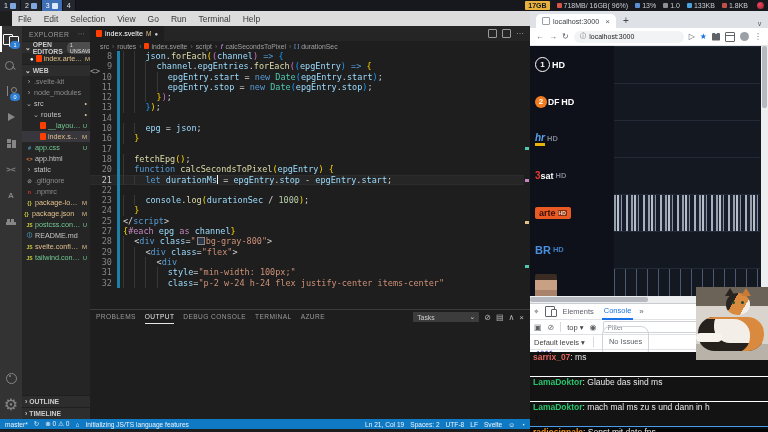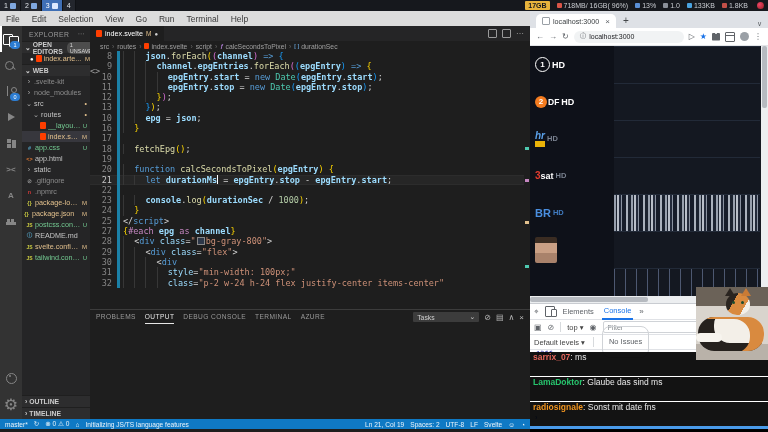--- a/index.html
+++ b/index.html
@@ -16,21 +16,21 @@
   .ws.active .wsic{background:#dce9ff;}
   .stats{display:flex;align-items:center;gap:7px;padding-right:4px;}
   .stat{display:flex;align-items:center;gap:2px;white-space:nowrap;}
   .stat .si{width:5px;height:5px;border-radius:1px;display:inline-block;} .si.mem{background:#d95548;} .si.cpu{background:#5a8fd6;}
   .si.load{background:#8a8f98;} .si.down{background:#4aa3e0;} .si.up{background:#c25048;}
   .stat.badge-y{background:#e8b33c;color:#16181d;font-weight:bold;padding:0 3px;border-radius:1px;height:9px;line-height:9px;}
   .tray-dot{width:7px;height:7px;border-radius:50%;background:radial-gradient(circle at 35% 35%,#e46,#922);display:inline-block;margin-left:2px;}
 
   
   .vscode{position:absolute;left:0;top:11px;width:530px;height:421px;background:#1e1e1e;}
-  .menubar{position:absolute;left:0;top:0;width:100%;height:15px;background:#dcdcdc;display:flex;align-items:center;
+  .menubar{position:absolute;left:12px;top:0;width:100%;height:15px;background:#dcdcdc;display:flex;align-items:center;
     font-size:8.5px;color:#3a3a3a;}
   .menubar span{padding:0 6px;}
   .activitybar{position:absolute;left:0;top:15px;width:22px;height:393px;background:#333333;}
   .act-ic{position:relative;width:22px;height:26px;display:flex;align-items:center;justify-content:center;color:#868686;}
   .act-ic.active{color:#fff;box-shadow:inset 2px 0 0 #fff;}
   .act-badge{position:absolute;right:2px;bottom:3px;min-width:8px;height:8px;border-radius:4px;background:#2d7dd2;
     color:#fff;font-size:5.5px;line-height:8px;text-align:center;padding:0 1px;}
   .ic-sq{display:inline-block;width:8px;height:9px;border:1px solid currentColor;border-radius:1px;}
   .ic-sq.b{margin-left:-4px;margin-top:4px;background:#333;}
   .ic-circle{display:inline-block;width:7px;height:7px;border:1.3px solid currentColor;border-radius:50%;}
@@ -85,21 +85,21 @@
   .bc-ic.method{color:#b180d7;font-weight:bold;} .bc-ic.code{color:#9a9a9a;} .bc-ic.var{color:#75beff;}
   .code{position:absolute;left:0;top:25px;width:434px;height:258px;overflow:hidden;
     font-family:"DejaVu Sans Mono",monospace;font-size:8.5px;line-height:10.3px;}
   .code-line{display:flex;height:10.3px;align-items:stretch;}
   .code-line.current{background:rgba(255,255,255,0.04);box-shadow:inset 0 1px 0 #2c2c2c, inset 0 -1px 0 #2c2c2c;}
   .ln{width:22px;text-align:right;color:#858585;padding-right:5px;flex:none;}
   .code-line.current .ln{color:#c6c6c6;}
   .gitbar{width:3px;background:#1b81a8;flex:none;margin-right:3px;}
   .ltext{white-space:pre;display:flex;align-items:stretch;}
   .guide{width:10.2px;flex:none;border-left:1px solid #373737;height:100%;}
-  .tk-v{color:#9cdcfe;font-weight:bold;} .tk-f{color:#dcdcaa;} .tk-k{color:#569cd6;} .tk-c{color:#c586c0;}
+  .tk-v{color:#9cdcfe;} .tk-f{color:#dcdcaa;} .tk-k{color:#569cd6;} .tk-c{color:#c586c0;}
   .tk-s{color:#ce9178;} .tk-n{color:#b5cea8;} .tk-p{color:#d4d4d4;} .tk-y{color:#ffd700;}
   .tk-m{color:#da70d6;} .tk-b{color:#179fff;} .tk-t2{color:#4ec9b0;} .tk-a{color:#9cdcfe;}
   .tk-cur{display:inline-block;width:1px;background:#ffffff;height:9px;align-self:center;}
   .tk-w{display:inline-block;width:6px;height:6px;border:1px solid #888;background:#2d3748;align-self:center;margin:0 1px;}
   .ruler{position:absolute;right:0;top:25px;width:6px;height:258px;background:#1e1e1e;}
   .rmark{position:absolute;left:1px;width:4px;height:3px;}
 
   .panel{position:absolute;left:90px;top:298px;width:440px;height:110px;background:#1e1e1e;border-top:1px solid #3c3c3c;}
   .panel-header{display:flex;align-items:center;height:14px;padding:0 6px;}
   .ptab{font-size:6.6px;letter-spacing:.4px;color:#9a9a9a;margin-right:9px;line-height:13px;}
@@ -146,21 +146,21 @@
   .hthumb{position:absolute;left:0;top:1px;width:118px;height:5px;background:#b6bac0;border-radius:2px;}
 
   
   .lg-circle1{width:13px;height:13px;border:1.6px solid #fff;border-radius:50%;display:flex;align-items:center;justify-content:center;
     color:#fff;font-size:8px;font-weight:bold;flex:none;}
   .lg-hd{color:#fff;font-weight:bold;font-size:9px;margin-left:2px;}
   .lg-hd.dim{color:#7a8290;font-size:7.5px;}
   .zdf-ball{width:12px;height:12px;border-radius:50%;background:#f47c20;color:#fff;font-weight:bold;font-size:8px;
     display:flex;align-items:center;justify-content:center;flex:none;}
   .zdf-df{color:#fff;font-weight:bold;font-size:8.5px;margin-left:1px;}
-  .hr-txt{color:#5aa0e8;font-weight:bold;font-style:italic;font-size:10px;border-bottom:6px solid #eab308;}
+  .hr-txt{color:#5aa0e8;font-weight:bold;font-style:italic;font-size:10px;border-bottom:3px solid #eab308;}
   .sat3{color:#e03b2f;font-weight:bold;font-size:10px;}
   .sat-txt{color:#fff;font-weight:bold;font-size:9px;}
   .arte-box{background:#ea5b23;color:#35100a;font-weight:bold;font-size:9px;padding:1px 4px;border-radius:2px;display:flex;align-items:center;gap:2px;}
   .arte-hd{background:#7e2f14;color:#ffd9c9;font-size:5px;padding:0 1px;border-radius:1px;font-weight:bold;}
   .br-txt{color:#4a8fe0;font-weight:bold;font-size:11px;}
   .br-hd{color:#4a8fe0;font-size:7.5px;font-weight:bold;margin-left:2px;opacity:.85;}
   .face-logo{width:22px;height:26px;border-radius:2px;background:linear-gradient(180deg,#3a2c22 0 22%,#caa085 22% 60%,#a9826b 60% 100%);}
 
   
   .devtools{position:absolute;left:0;top:292px;width:238px;height:124px;background:#fff;border-top:1px solid #c9ccd1;
@@ -484,43 +484,43 @@
             <span class="ln">12</span>
             <span class="gitbar"></span>
             <span class="ltext"><span class="guide"></span><span class="guide"></span><span class="guide"></span><span class="tk-y">}</span><span class="tk-m">)</span><span class="tk-p">;</span></span>
           </div>
           <div class="code-line">
             <span class="ln">13</span>
             <span class="gitbar"></span>
             <span class="ltext"><span class="guide"></span><span class="guide"></span><span class="tk-b">}</span><span class="tk-y">)</span><span class="tk-p">;</span></span>
           </div>
           <div class="code-line">
+            <span class="ln">14</span>
+            <span class="gitbar"></span>
+            <span class="ltext"></span>
+          </div>
+          <div class="code-line">
             <span class="ln">10</span>
             <span class="gitbar"></span>
             <span class="ltext"><span class="guide"></span><span class="guide"></span><span class="tk-v">epg</span><span class="tk-p"> = </span><span class="tk-v">json</span><span class="tk-p">;</span></span>
           </div>
           <div class="code-line">
             <span class="ln">16</span>
             <span class="gitbar"></span>
             <span class="ltext"><span class="guide"></span><span class="tk-y">}</span></span>
           </div>
           <div class="code-line">
             <span class="ln">17</span>
             <span class="gitbar"></span>
             <span class="ltext"></span>
           </div>
           <div class="code-line">
             <span class="ln">18</span>
             <span class="gitbar"></span>
             <span class="ltext"><span class="guide"></span><span class="tk-f">fetchEpg</span><span class="tk-y">(</span><span class="tk-y">)</span><span class="tk-p">;</span></span>
-          </div>
-          <div class="code-line">
-            <span class="ln">19</span>
-            <span class="gitbar"></span>
-            <span class="ltext"></span>
           </div>
           <div class="code-line">
             <span class="ln">20</span>
             <span class="gitbar"></span>
             <span class="ltext"><span class="guide"></span><span class="tk-k">function</span><span class="tk-p"> </span><span class="tk-f">calcSecondsToPixel</span><span class="tk-y">(</span><span class="tk-v">epgEntry</span><span class="tk-y">)</span><span class="tk-p"> </span><span class="tk-y">{</span></span>
           </div>
           <div class="code-line current">
             <span class="ln">21</span>
             <span class="gitbar"></span>
             <span class="ltext"><span class="guide"></span><span class="guide"></span><span class="tk-k">let</span><span class="tk-p"> </span><span class="tk-v">durationMs</span><span class="tk-cur"></span><span class="tk-p"> = </span><span class="tk-v">epgEntry</span><span class="tk-p">.</span><span class="tk-v">stop</span><span class="tk-p"> - </span><span class="tk-v">epgEntry</span><span class="tk-p">.</span><span class="tk-v">start</span><span class="tk-p">;</span></span>
@@ -666,20 +666,26 @@
           <div class="chrow">
             <span class="hr-txt">hr</span>
             <span class="lg-hd dim">HD</span>
           </div>
           <div class="chrow">
             <span class="sat3">3</span>
             <span class="sat-txt">sat</span>
             <span class="lg-hd dim">HD</span>
           </div>
           <div class="chrow">
+            <span class="arte-box">
+              <span>arte</span>
+              <span class="arte-hd">HD</span>
+            </span>
+          </div>
+          <div class="chrow">
             <span class="br-txt">BR</span>
             <span class="br-hd">HD</span>
           </div>
           <div class="chrow">
             <span class="face-logo"></span>
           </div>
         </div>
       <div class="epg-grid" id="epg-rows">
           <div class="epgrow plain"></div>
           <div class="epgrow plain"></div>
@@ -723,20 +729,21 @@
       <div class="dt-prompt">
         <span>›</span>
       </div>
     </div>
     <div class="browser-border"></div>
   </div>
 
   <div class="chat" id="chat">
       <div class="chat-row"><span style="color: rgb(227, 102, 92);">sarrix_07</span><span class="msg">: ms</span></div>
       <div class="chat-row"><span style="color: rgb(39, 196, 109);">LamaDoktor</span><span class="msg">: Glaube das sind ms</span></div>
+      <div class="chat-row"><span style="color: rgb(39, 196, 109);">LamaDoktor</span><span class="msg">: mach mal ms zu s und dann in h</span></div>
       <div class="chat-row"><span style="color: rgb(240, 148, 31);">radiosignale</span><span class="msg">: Sonst mit date fns</span></div>
     </div>
 
   <div class="webcam">
     <div class="wc-bg"></div>
     <div class="cat-body"></div>
     <div class="cat-paw"></div>
     <div class="cat-head"></div>
     <div class="cat-ear-l"></div>
     <div class="cat-ear-r"></div>

